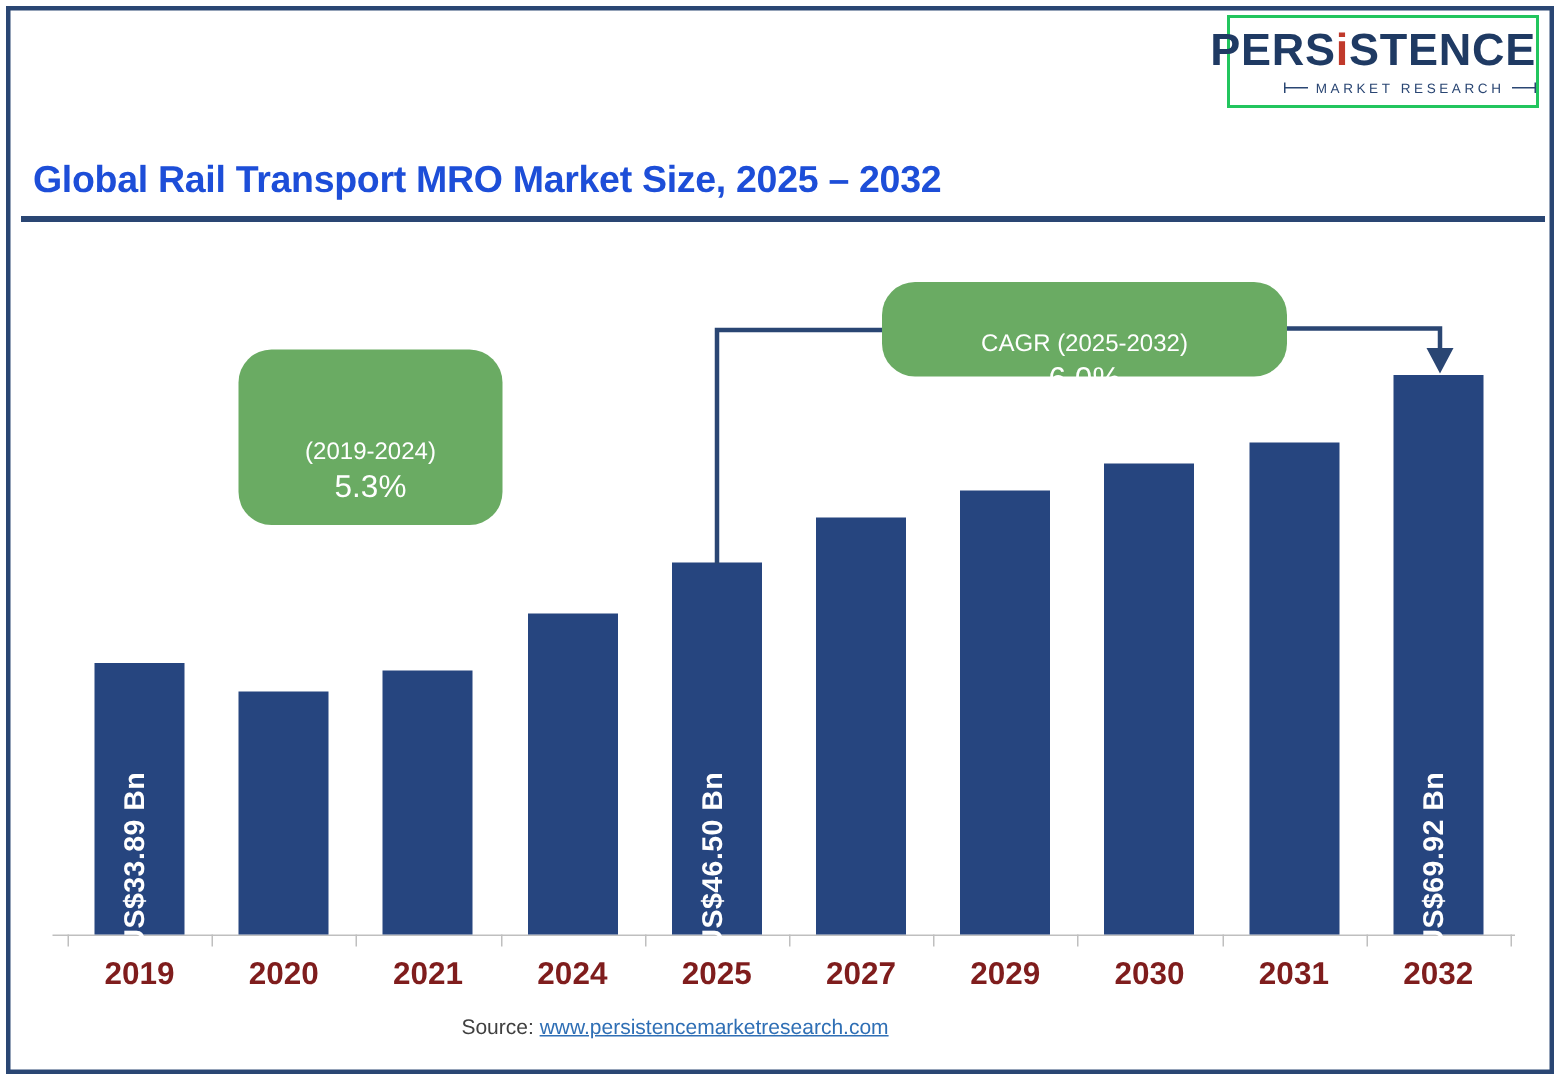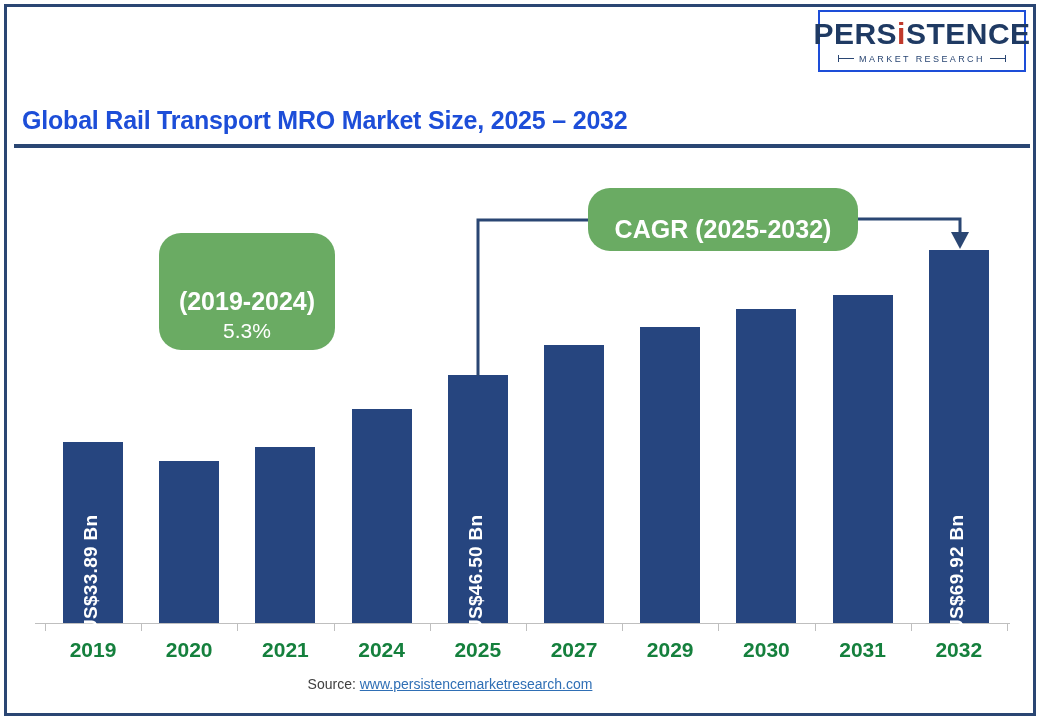--- a/index.html
+++ b/index.html
@@ -29,26 +29,26 @@
     pointer-events: none;
   }
 
   
   .logo-box {
     position: absolute;
     left: 818px;
     top: 10px;
     width: 208px;
     height: 62px;
-    border: 2px solid #1d4ed8;
+    border: 2px solid #22c55e;
     box-sizing: border-box;
     background: #ffffff;
     display: flex;
     flex-direction: column;
-    align-items: center;
+    align-items: flex-end;
     justify-content: center;
   }
   .logo-word {
     font-family: "Liberation Sans", sans-serif;
     font-size: 30px;
     font-weight: bold;
     letter-spacing: 0.5px;
     color: #1f3a63;
     line-height: 1;
     white-space: nowrap;
@@ -139,41 +139,41 @@
     top: 623px;
     width: 1px;
     height: 8px;
     background: #bfbfbf;
   }
   .xlabel {
     position: absolute;
     top: 638px;
     font-size: 21px;
     font-weight: bold;
-    color: #15803d;
+    color: #7f1d1d;
     text-align: center;
     white-space: nowrap;
   }
 
   
   .callout {
     position: absolute;
     background: #6aab63;
     border-radius: 22px;
     color: #ffffff;
     display: flex;
     flex-direction: column;
     align-items: center;
     justify-content: center;
     text-align: center;
     line-height: 1.26;
   }
   .callout .line {
-    font-size: 25px;
-    font-weight: bold;
+    font-size: 16px;
+    font-weight: normal;
     margin-top: 47px;
   }
   .callout .value {
     font-size: 21px;
     font-weight: normal;
   }
   #callout-historical {
     left: 159px;
     top: 233px;
     width: 176px;

